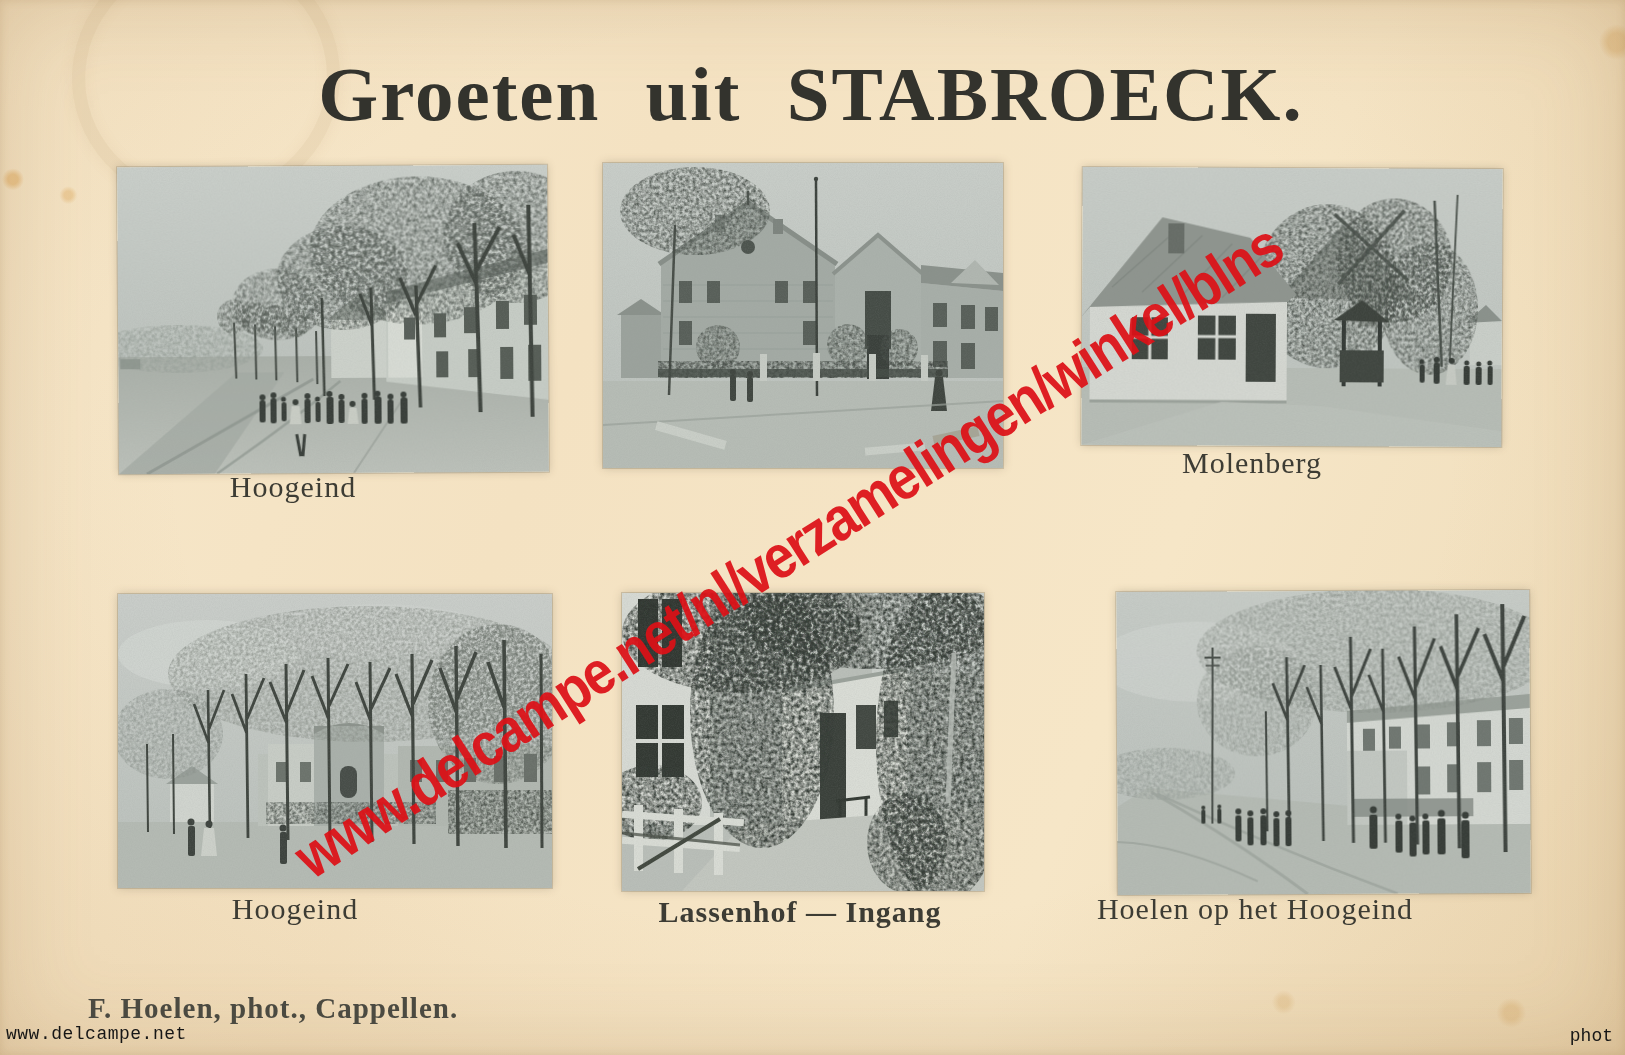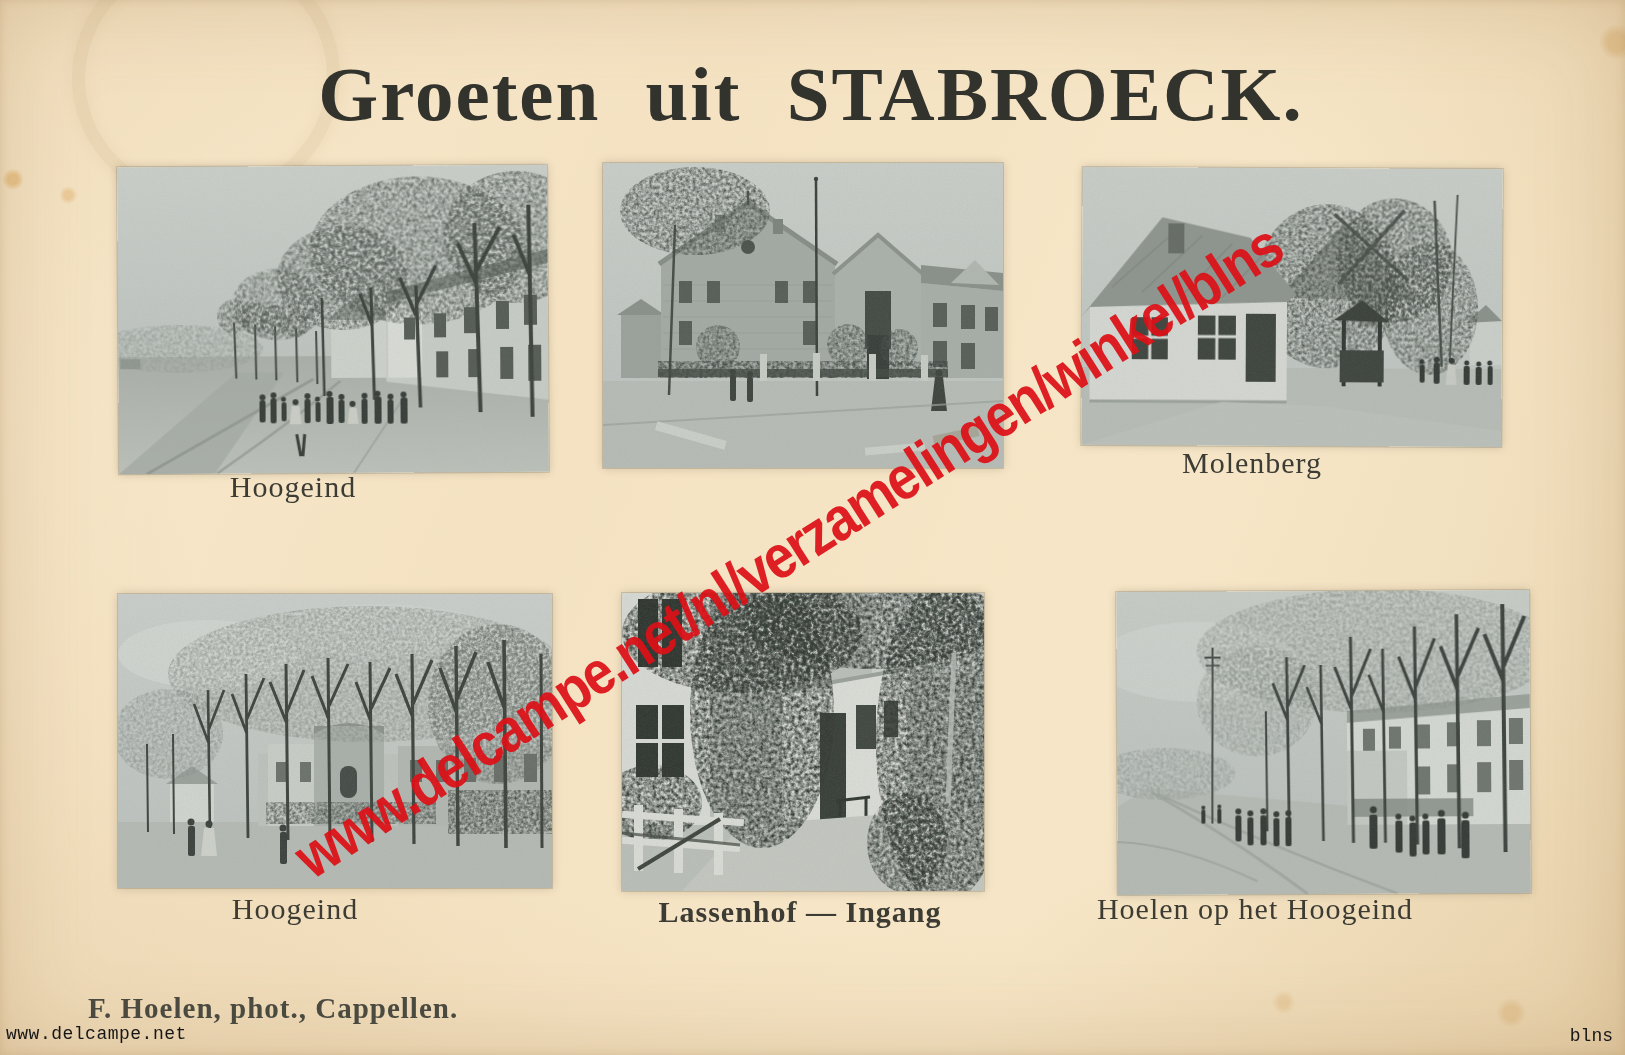--- a/index.html
+++ b/index.html
@@ -602,15 +602,15 @@
   <div class="caption c4">Hoogeind</div>
   <div class="caption c5">Lassenhof — Ingang</div>
   <div class="caption c6">Hoelen op het Hoogeind</div>
 
   <div class="publisher">F. Hoelen, phot., Cappellen.</div>
 
   <div class="wm-diagonal">
     <span>www.delcampe.net/nl/verzamelingen/winkel/blns</span>
   </div>
   <div class="wm-corner wm-bl">www.delcampe.net</div>
-  <div class="wm-corner wm-br">blns</div>
+  <div class="wm-corner wm-br">phot</div>
 
 </div>
 
 </body></html>

